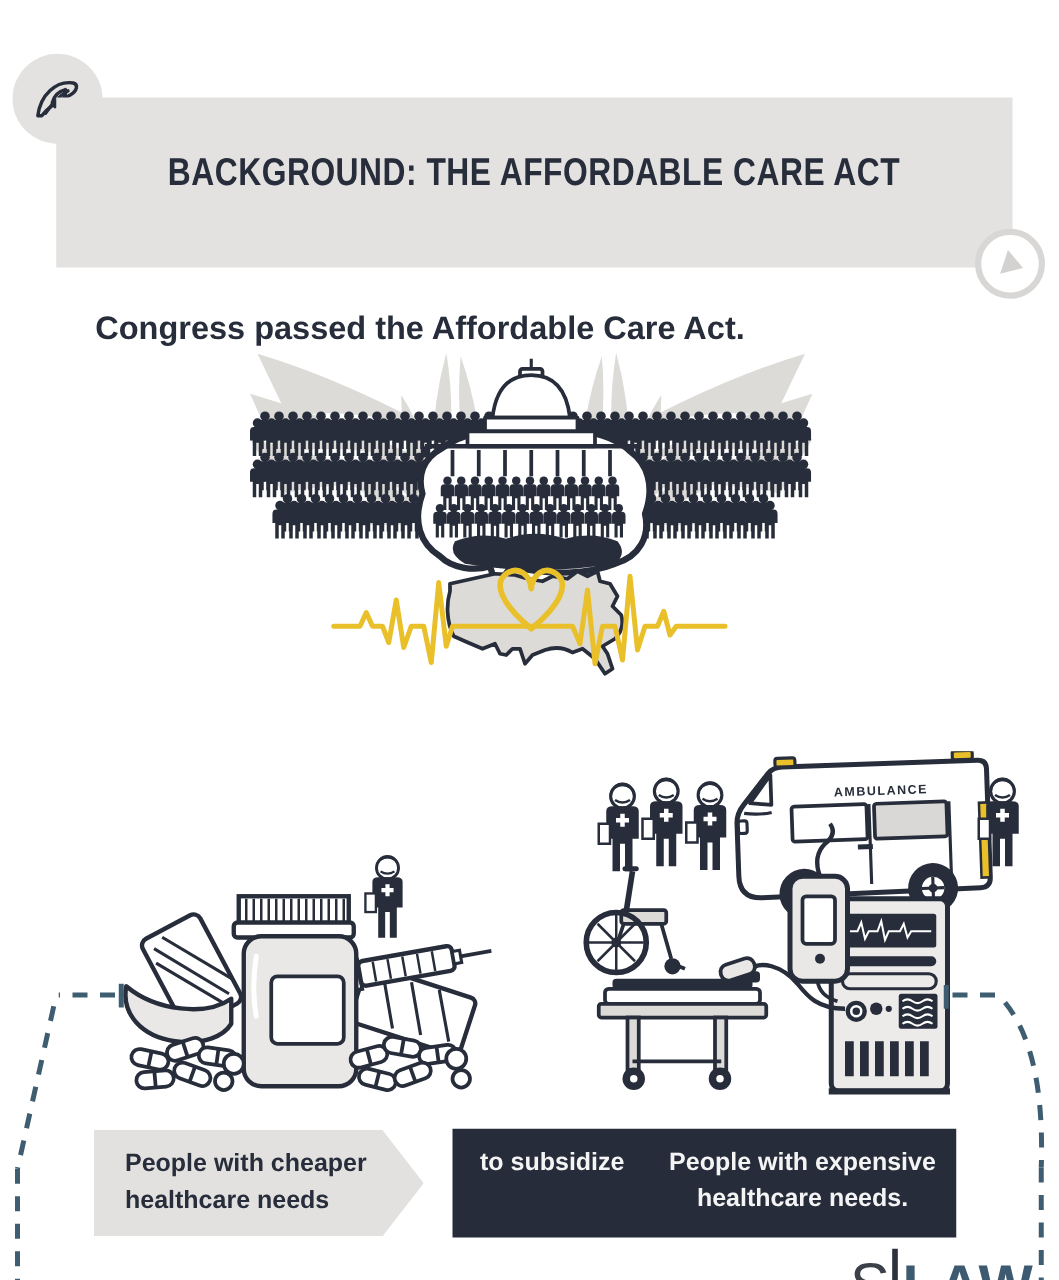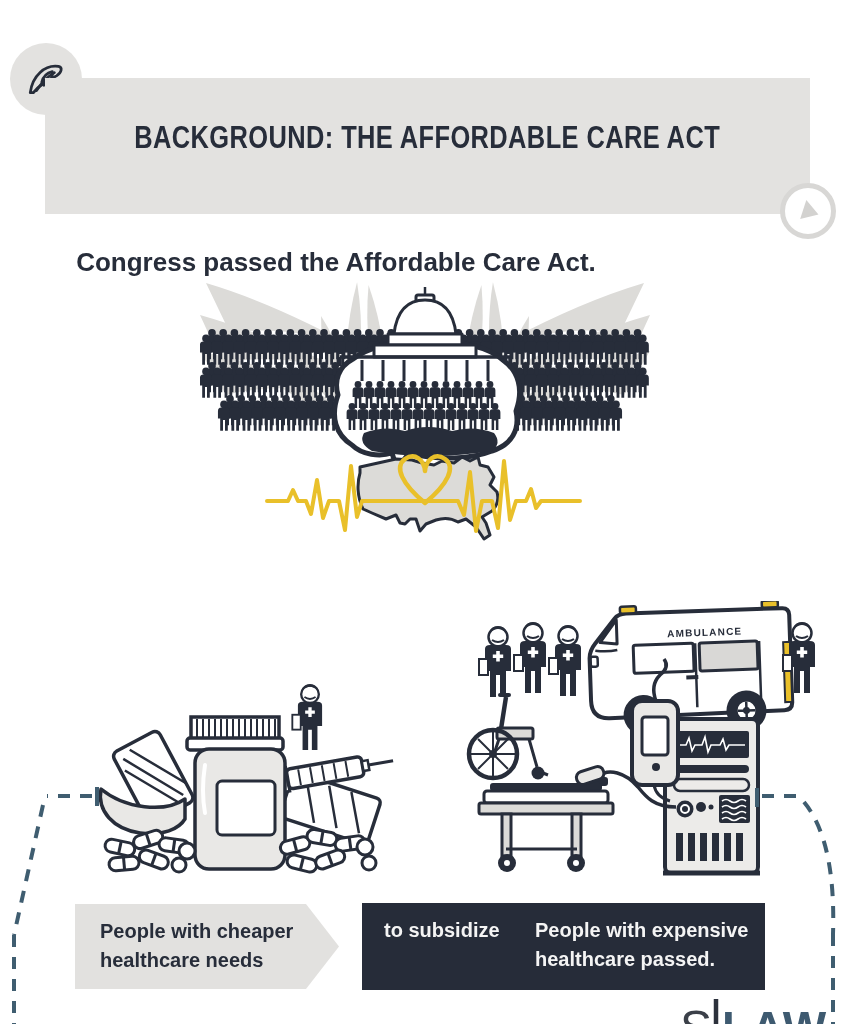--- a/index.html
+++ b/index.html
@@ -24,21 +24,21 @@
   #h-congress{top:206px;}
   #h-requires{top:527px;}
   .ill{position:absolute;}
   .guides{position:absolute;left:0;top:0;width:847px;height:1024px;pointer-events:none;}
   .flow-left{position:absolute;left:75px;top:863px;width:264px;height:85px;background:var(--arrow_box);
         clip-path:polygon(0 0,231px 0,100% 50%,231px 100%,0 100%);
         color:var(--ink);font-size:20px;font-weight:700;line-height:1.45;
         padding:13px 40px 6px 25px;box-sizing:border-box;}
   .flow-right{position:absolute;left:362px;top:862px;width:403px;height:87px;background:var(--dark_box);
         color:#f4f4f4;font-size:20px;font-weight:700;display:flex;justify-content:space-between;
-        box-sizing:border-box;padding:13px 16px 0 22px;line-height:1.45;}
+        box-sizing:border-box;padding:13px 16px 0 22px;line-height:1.45;text-align:center;}
   .flow-right .exp{width:214px;}
   .logo{position:absolute;left:672px;top:956px;width:160px;height:60px;}
   
   .fI{fill:var(--ink);} .sI{stroke:var(--ink);} .fW{fill:#fff;} .fN{fill:none;}
   .fG{fill:var(--gray_fill);} .fWing{fill:var(--gray_wing);} .sW{stroke:#fff;}
   .sY{stroke:var(--yellow);} .fY{fill:var(--yellow);}
   svg{display:block;}
   text{font-family:"Liberation Sans",sans-serif;}
 </style>
 </head>
@@ -559,21 +559,21 @@
         <path d="M833,893 V1020" stroke-dasharray="12 10"></path>
       </g>
     </g>
   </svg>
 
   <div class="flow-left">
     <span>People with cheaper healthcare needs</span>
   </div>
   <div class="flow-right">
     <span>to subsidize</span>
-    <span class="exp">People with expensive healthcare passed.</span>
+    <span class="exp">People with expensive healthcare needs.</span>
   </div>
 
   <div class="logo">
     <svg width="160" height="60" viewBox="0 0 160 60">
       <text x="8" y="47" font-size="48" fill="#3b4049">S</text>
       <path d="M44,2 V50 H76" fill="none" stroke="#2c313c" stroke-width="4.5"></path>
       <text x="50" y="47" font-size="46" font-weight="bold" letter-spacing="1" fill="#3e5a70">LAW</text>
       <path d="M81,50 H96 M102,50 H116" stroke="#8ba3b4" stroke-width="4.5"></path>
     </svg>
   </div>

